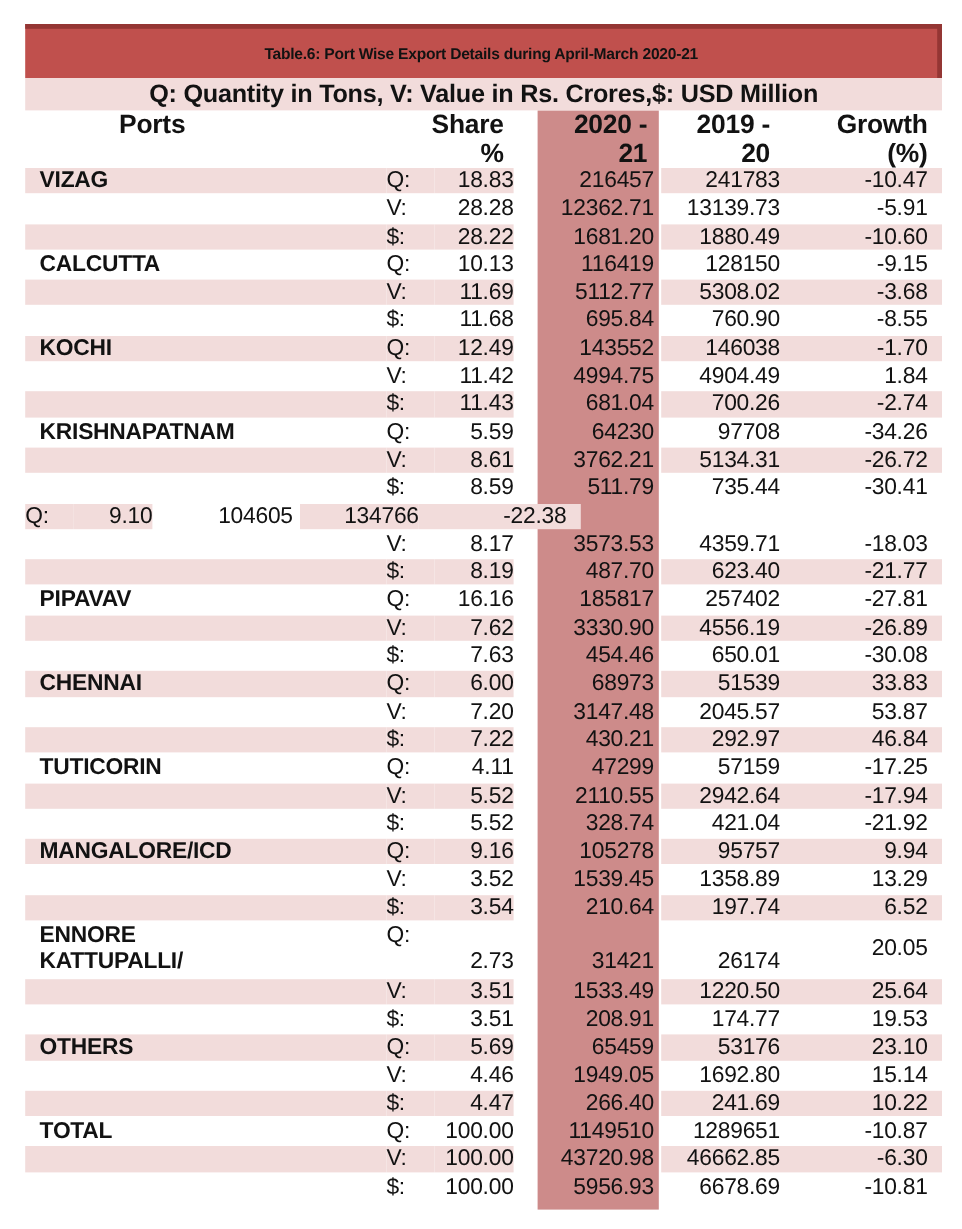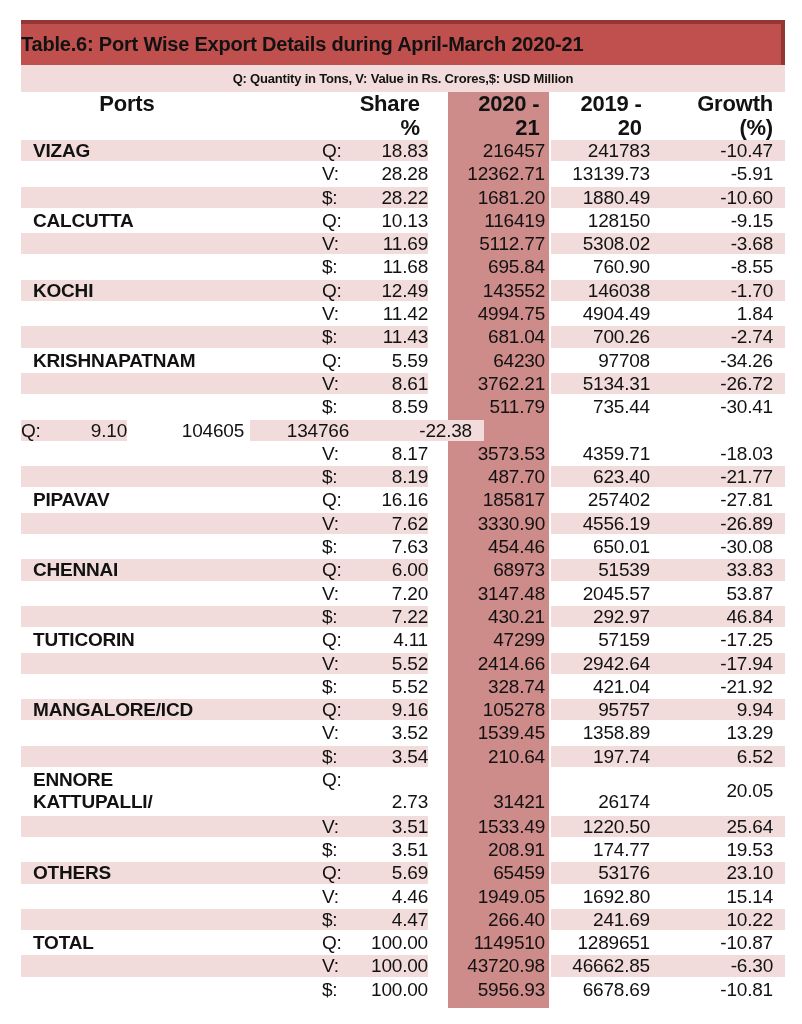--- a/index.html
+++ b/index.html
@@ -23,30 +23,30 @@
     background: var(--band, #cd8b8a);
     z-index: 0;
   }
   .titlebar {
     position: relative; z-index: 1;
     height: 45px;
     box-sizing: border-box;
     background: var(--title-bg, #c0504d);
     border-top: 4px solid var(--title-border, #943634);
     border-right: 4px solid var(--title-border, #943634);
-    display: flex; align-items: center; justify-content: flex-start;
-    font-weight: bold; font-size: 20px;
+    display: flex; align-items: center; justify-content: center;
+    font-weight: bold; font-size: 13px;
     letter-spacing: -0.2px;
   }
   .subtitle {
     position: relative; z-index: 1;
     height: 27px;
     background: var(--stripe, #f2dcdb);
     text-align: center;
-    font-weight: bold; font-size: 13px;
+    font-weight: bold; font-size: 21px;
     line-height: 27px;
     letter-spacing: -0.2px;
   }
   .header {
     position: relative; z-index: 1;
     height: 48px;
     display: flex;
     font-size: 22px; font-weight: bold;
     line-height: 24px;
     letter-spacing: -0.2px;
@@ -293,21 +293,21 @@
         <div class="cell c2 bg">Q:</div>
         <div class="cell c3 bg">4.11</div>
         <div class="cell c4">47299</div>
         <div class="cell c5 bg">57159</div>
         <div class="cell c6 bg">-17.25</div>
       </div>
       <div class="row pink">
         <div class="cell c1 bg"></div>
         <div class="cell c2 bg">V:</div>
         <div class="cell c3 bg">5.52</div>
-        <div class="cell c4">2414.66</div>
+        <div class="cell c4">2110.55</div>
         <div class="cell c5 bg">2942.64</div>
         <div class="cell c6 bg">-17.94</div>
       </div>
       <div class="row white">
         <div class="cell c1 bg"></div>
         <div class="cell c2 bg">$:</div>
         <div class="cell c3 bg">5.52</div>
         <div class="cell c4">328.74</div>
         <div class="cell c5 bg">421.04</div>
         <div class="cell c6 bg">-21.92</div>

